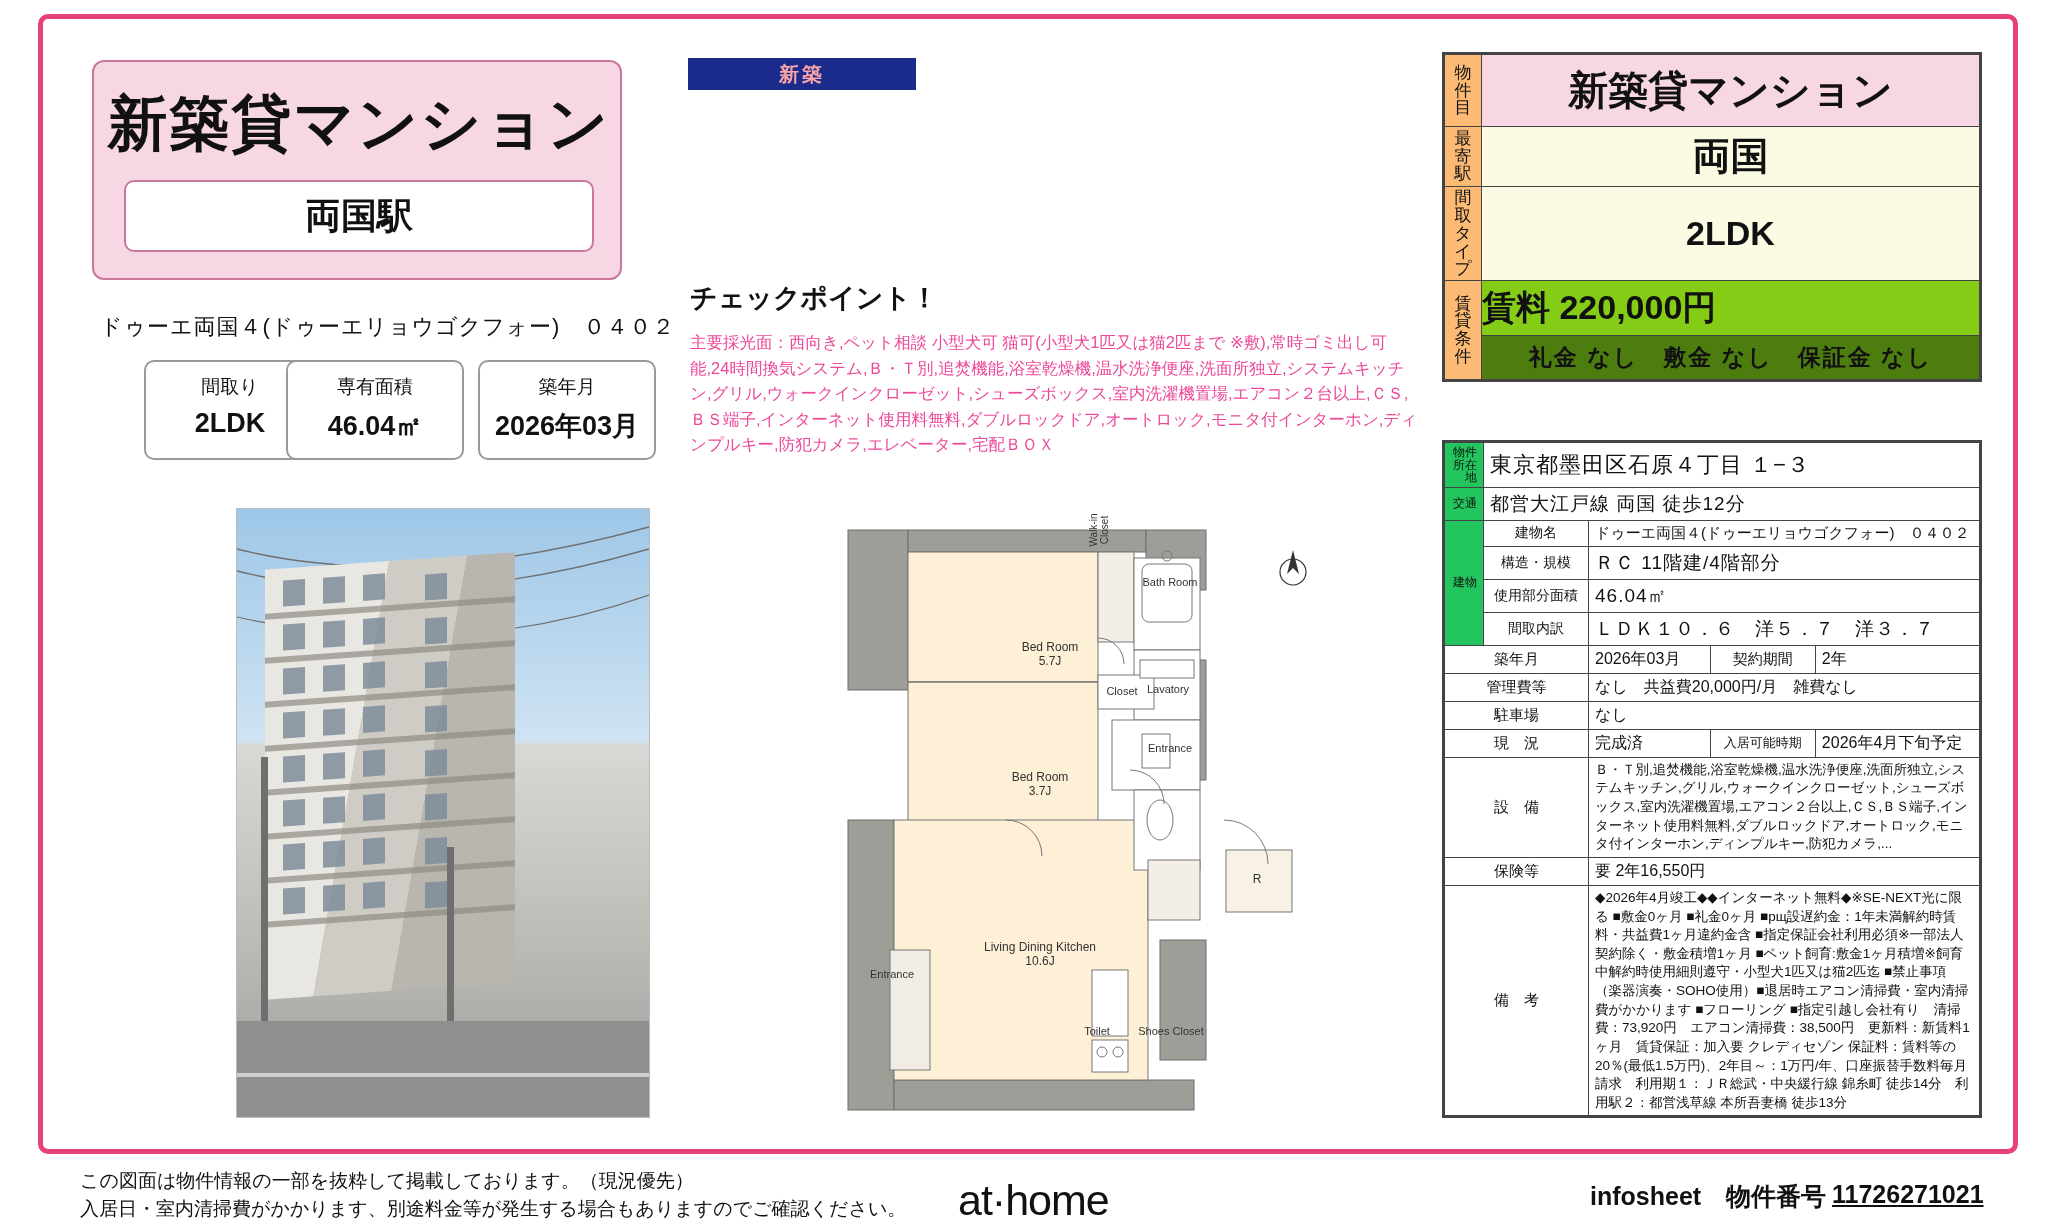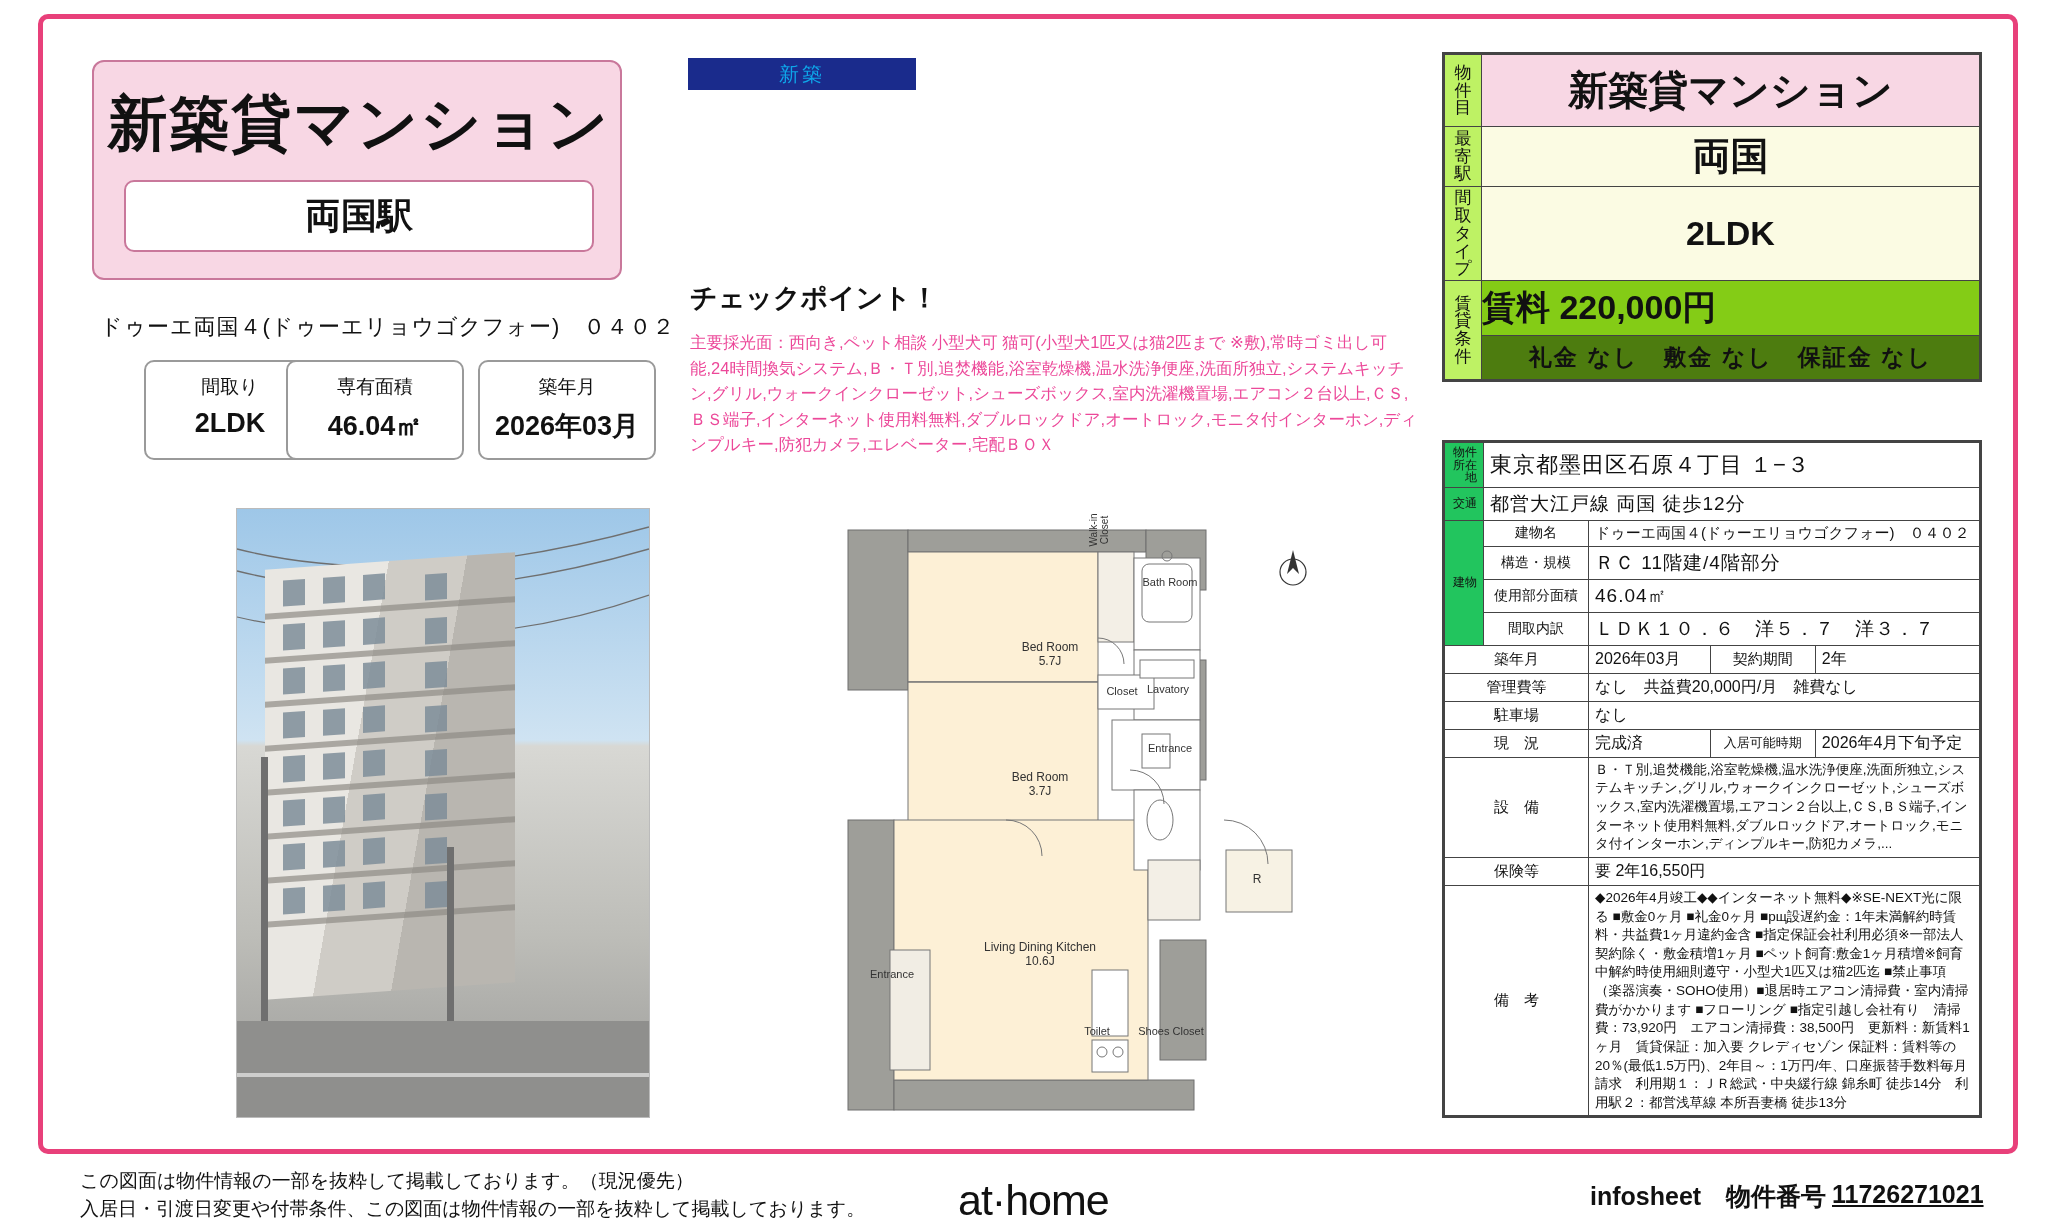--- a/index.html
+++ b/index.html
@@ -26,34 +26,34 @@
   .bldg{position:absolute;left:28px;top:52px;width:250px;height:430px;background:linear-gradient(100deg,#e9e7e2 0 38%,#cfccc6 38% 62%,#b9b6b0 62% 100%);transform:skewY(-4deg);}
   .bldg .fl{position:absolute;left:0;width:100%;height:6px;background:#8e8b86;opacity:.7;}
   .win{position:absolute;width:22px;height:26px;background:#7e8d99;opacity:.85;}
   .sky-wire{position:absolute;left:0;top:0;width:412px;height:260px;}
   .ground{position:absolute;left:0;bottom:0;width:412px;height:96px;background:#8f8f8d;}
   .road-line{position:absolute;bottom:40px;left:0;width:412px;height:4px;background:#ddd;opacity:.8;}
   .pole{position:absolute;bottom:60px;width:7px;background:#6f6f6f;}
 
   
   .new-tag{position:absolute;left:688px;top:58px;width:228px;height:32px;background:#1a2b8c;}
-  .new-tag span{display:block;color:#0ea5e9;font-size:20px;text-align:center;line-height:32px;letter-spacing:3px;}
+  .new-tag span{display:block;color:#fca5a5;font-size:20px;text-align:center;line-height:32px;letter-spacing:3px;font-weight:bold;}
   .chk-title{position:absolute;left:690px;top:280px;font-size:27px;font-weight:bold;}
   .chk-band{position:absolute;left:688px;top:278px;width:730px;height:38px;background:#f7f7c8;z-index:-1;}
   .chk-body{position:absolute;left:690px;top:330px;width:730px;font-size:16.5px;line-height:1.55;color:#ec4899;}
 
   .fp{position:absolute;left:830px;top:520px;width:530px;height:600px;}
   .fp-wrap{position:absolute;left:0;top:0;width:530px;height:600px;}
   .compass{position:absolute;left:1275px;top:548px;width:36px;height:42px;}
 
   
   .rt{position:absolute;left:1442px;top:52px;width:540px;border:2px solid #444;box-sizing:border-box;background:#fff;}
   .rt table{border-collapse:collapse;width:100%;}
   .rt td{border:1px solid #444;padding:2px 5px;font-size:17px;vertical-align:middle;}
-  .vlabel{width:26px;background:#bef264;text-align:center;font-size:12px;line-height:1.05;letter-spacing:0px;}
+  .vlabel{width:26px;background:#fdba74;text-align:center;font-size:12px;line-height:1.05;letter-spacing:0px;}
   .rt .pinkcell{background:#f8d7e4;text-align:center;font-size:40px;font-weight:bold;padding:8px 0;}
   .rt .cream{background:#fbfbe3;text-align:center;font-size:38px;font-weight:bold;padding:4px 0;}
   .rt .cream2{background:#fbfbe3;text-align:center;font-size:34px;font-weight:bold;padding:3px 0;}
   .rt .rent{background:#84cc16;text-align:left;font-size:34px;font-weight:bold;padding:4px 0;}
   .rt .cond{background:#4d7c0f;text-align:center;font-size:23px;font-weight:bold;padding:6px 0;letter-spacing:2px;}
 
   .rt2{position:absolute;left:1442px;top:440px;width:540px;border:2px solid #444;box-sizing:border-box;background:#fff;}
   .rt2 table{border-collapse:collapse;width:100%;}
   .rt2 td{border:1px solid #444;padding:3px 6px;font-size:16px;vertical-align:middle;}
   .rt2 .vl{width:26px;text-align:right;font-size:12px;line-height:1.05;background:#22c55e;}
@@ -332,17 +332,17 @@
       </tr>
       <tr>
         <td class="rowlab" colspan="2">備　考</td>
         <td colspan="3" class="tiny" style="height:150px;vertical-align:top;">◆2026年4月竣工◆◆インターネット無料◆※SE-NEXT光に限る ■敷金0ヶ月 ■礼金0ヶ月 ■рщ設遅約金：1年未満解約時賃料・共益費1ヶ月違約金含 ■指定保証会社利用必須※一部法人契約除く・敷金積増1ヶ月 ■ペット飼育:敷金1ヶ月積増※飼育中解約時使用細則遵守・小型犬1匹又は猫2匹迄 ■禁止事項（楽器演奏・SOHO使用）■退居時エアコン清掃費・室内清掃費がかかります ■フローリング ■指定引越し会社有り　清掃費：73,920円　エアコン清掃費：38,500円　更新料：新賃料1ヶ月　賃貸保証：加入要 クレディセゾン 保証料：賃料等の20％(最低1.5万円)、2年目～：1万円/年、口座振替手数料毎月請求　利用期１：ＪＲ総武・中央緩行線 錦糸町 徒歩14分　利用駅２：都営浅草線 本所吾妻橋 徒歩13分</td>
       </tr>
     </tbody>
       </table>
   </div>
 
   <div class="foot1">この図面は物件情報の一部を抜粋して掲載しております。（現況優先）</div>
-  <div class="foot2">入居日・引渡日変更や付帯条件、この図面は物件情報の一部を抜粋して掲載しております。</div>
+  <div class="foot2">入居日・室内清掃費がかかります、別途料金等が発生する場合もありますのでご確認ください。</div>
   <div class="athome">at·home</div>
   <div class="infosheet">infosheet　物件番号</div>
   <div class="infonum">11726271021</div>
 </div>
 
 </body></html>

